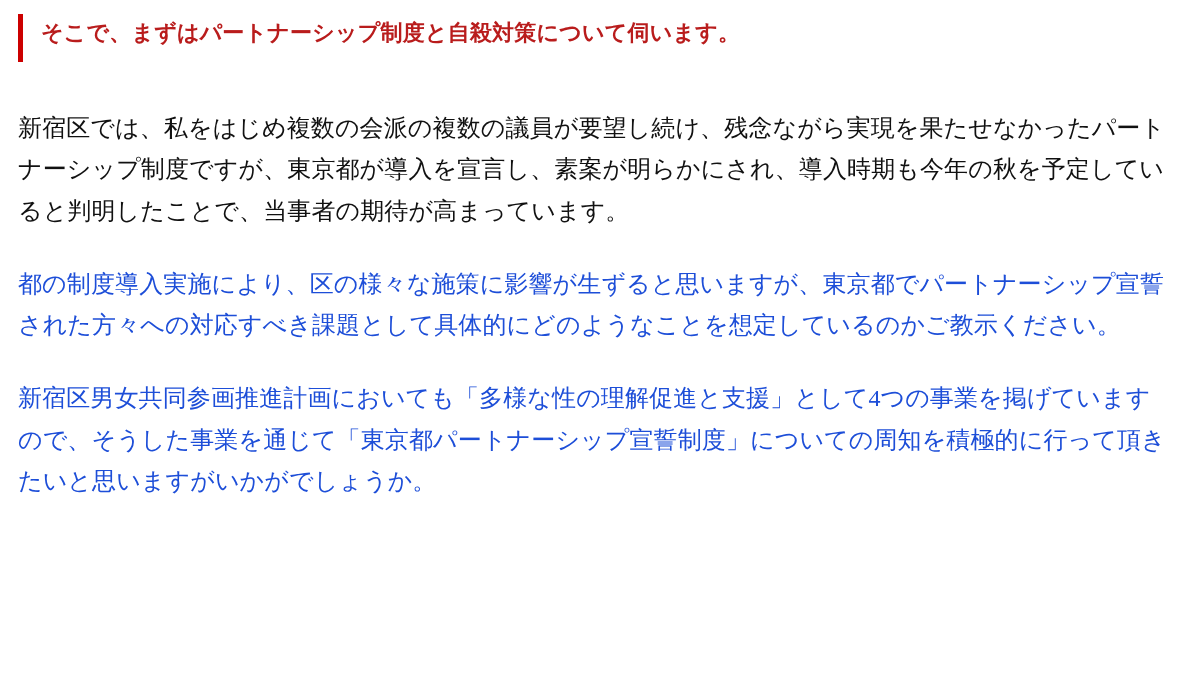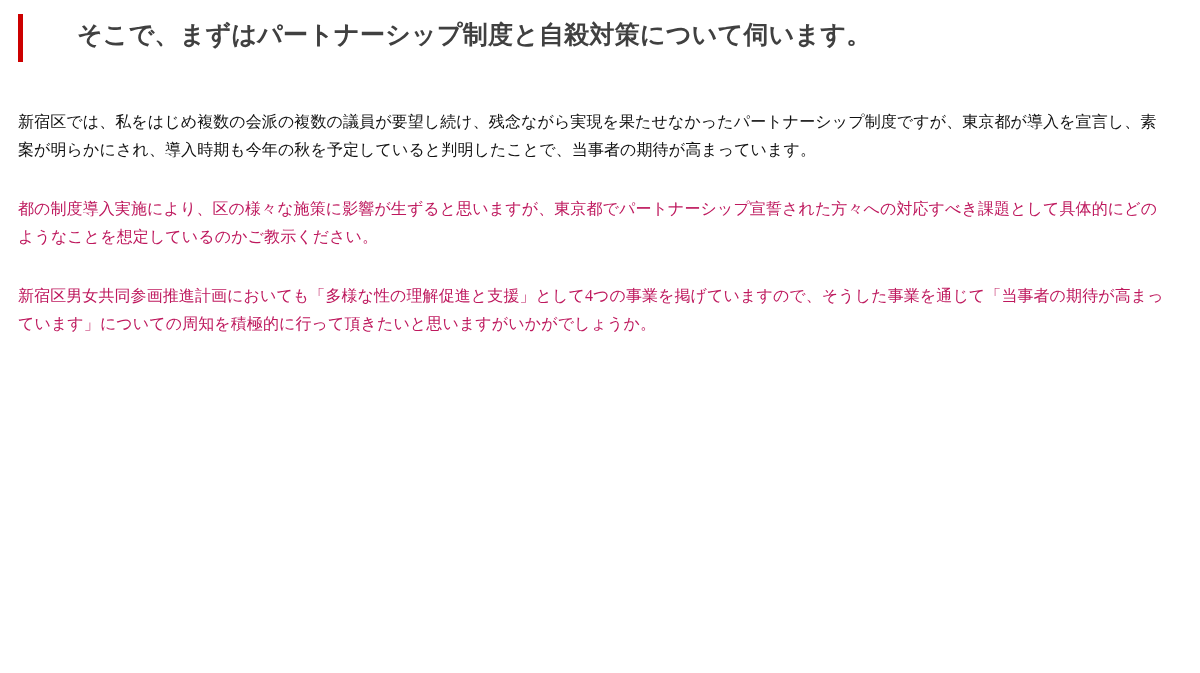--- a/index.html
+++ b/index.html
@@ -28,48 +28,47 @@
   }
   .heading-bar {
     width: 5px;
     align-self: stretch;
     min-height: 48px;
     background: #cc0000;
     margin-right: 18px;
     flex: 0 0 auto;
   }
   .heading-text {
-    font-size: 25px;
+    font-size: 22px;
     font-weight: bold;
     line-height: 1.5;
     letter-spacing: 0.01em;
-    color: #404040;
+    color: #b91c1c;
     padding-top: 2px;
-    margin-left: 36px;
   }
   p.para {
     margin: 0 10px 32px 0;
-    font-size: 16px;
+    font-size: 24px;
     line-height: 1.72;
     letter-spacing: 0.005em;
   }
   p.para.black { color: #111111; }
-  p.para.red { color: #be185d; }
+  p.para.red { color: #1d4ed8; }
   p.tight { margin-bottom: 30px; }
 </style>
 </head>
 <body>
 
 <div class="page">
 
   <div class="heading-block">
     <div class="heading-bar"></div>
     <div class="heading-text">そこで、まずはパートナーシップ制度と自殺対策について伺います。</div>
   </div>
 
   <p class="para black">新宿区では、私をはじめ複数の会派の複数の議員が要望し続け、残念ながら実現を果たせなかったパートナーシップ制度ですが、東京都が導入を宣言し、素案が明らかにされ、導入時期も今年の秋を予定していると判明したことで、当事者の期待が高まっています。</p>
 
 
   <p class="para red">都の制度導入実施により、区の様々な施策に影響が生ずると思いますが、東京都でパートナーシップ宣誓された方々への対応すべき課題として具体的にどのようなことを想定しているのかご教示ください。</p>
 
-  <p class="para red">新宿区男女共同参画推進計画においても「多様な性の理解促進と支援」として4つの事業を掲げていますので、そうした事業を通じて「当事者の期待が高まっています」についての周知を積極的に行って頂きたいと思いますがいかがでしょうか。</p>
+  <p class="para red">新宿区男女共同参画推進計画においても「多様な性の理解促進と支援」として4つの事業を掲げていますので、そうした事業を通じて「東京都パートナーシップ宣誓制度」についての周知を積極的に行って頂きたいと思いますがいかがでしょうか。</p>
 
 </div>
 
 </body></html>

